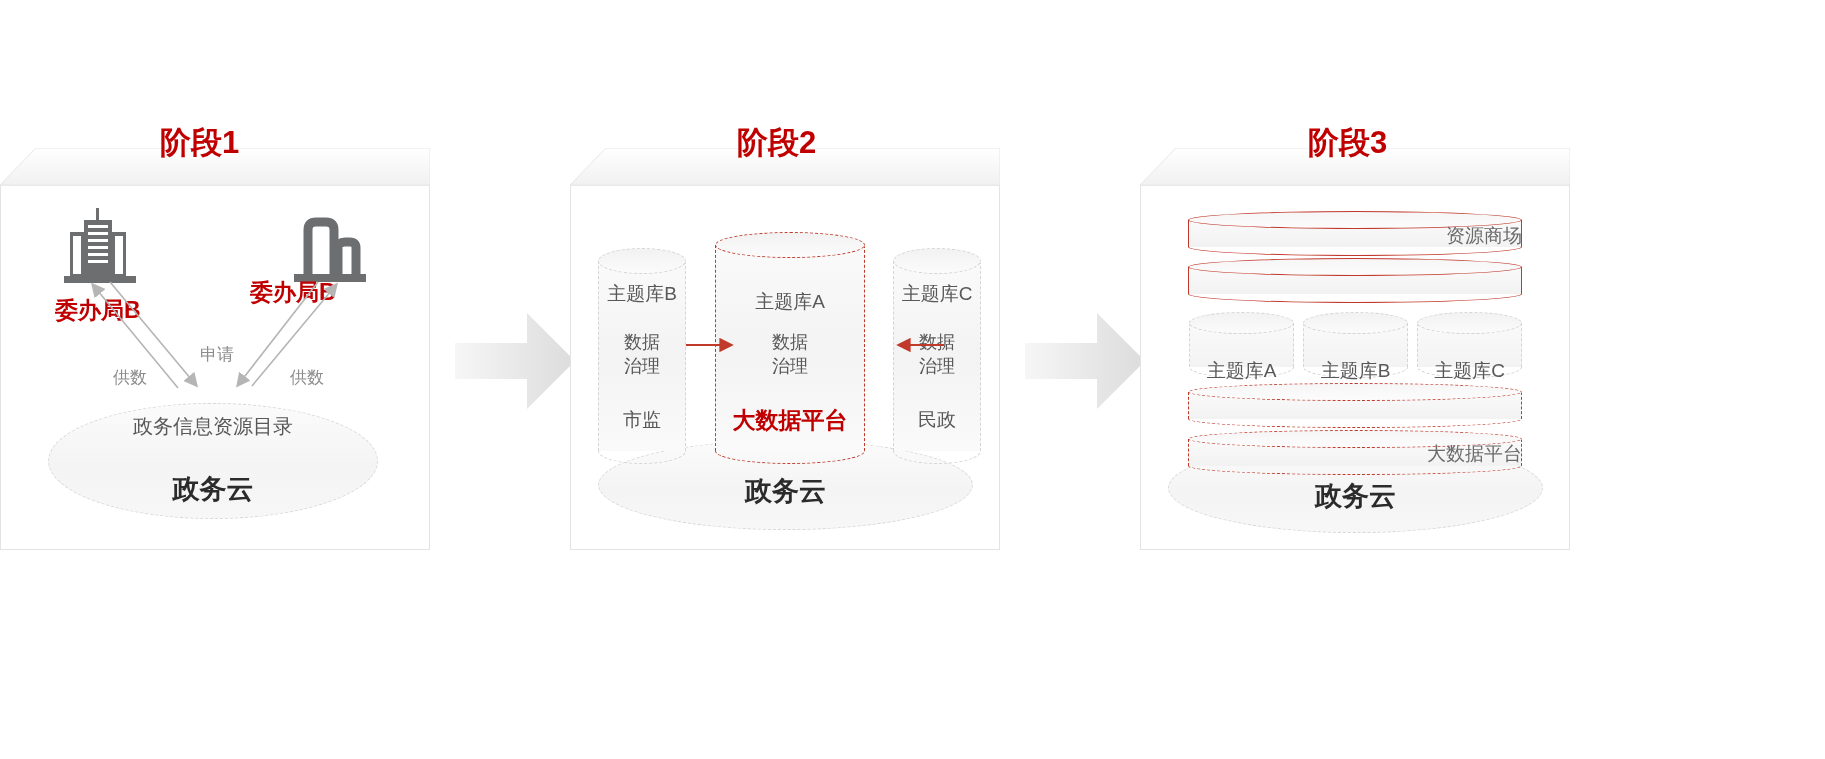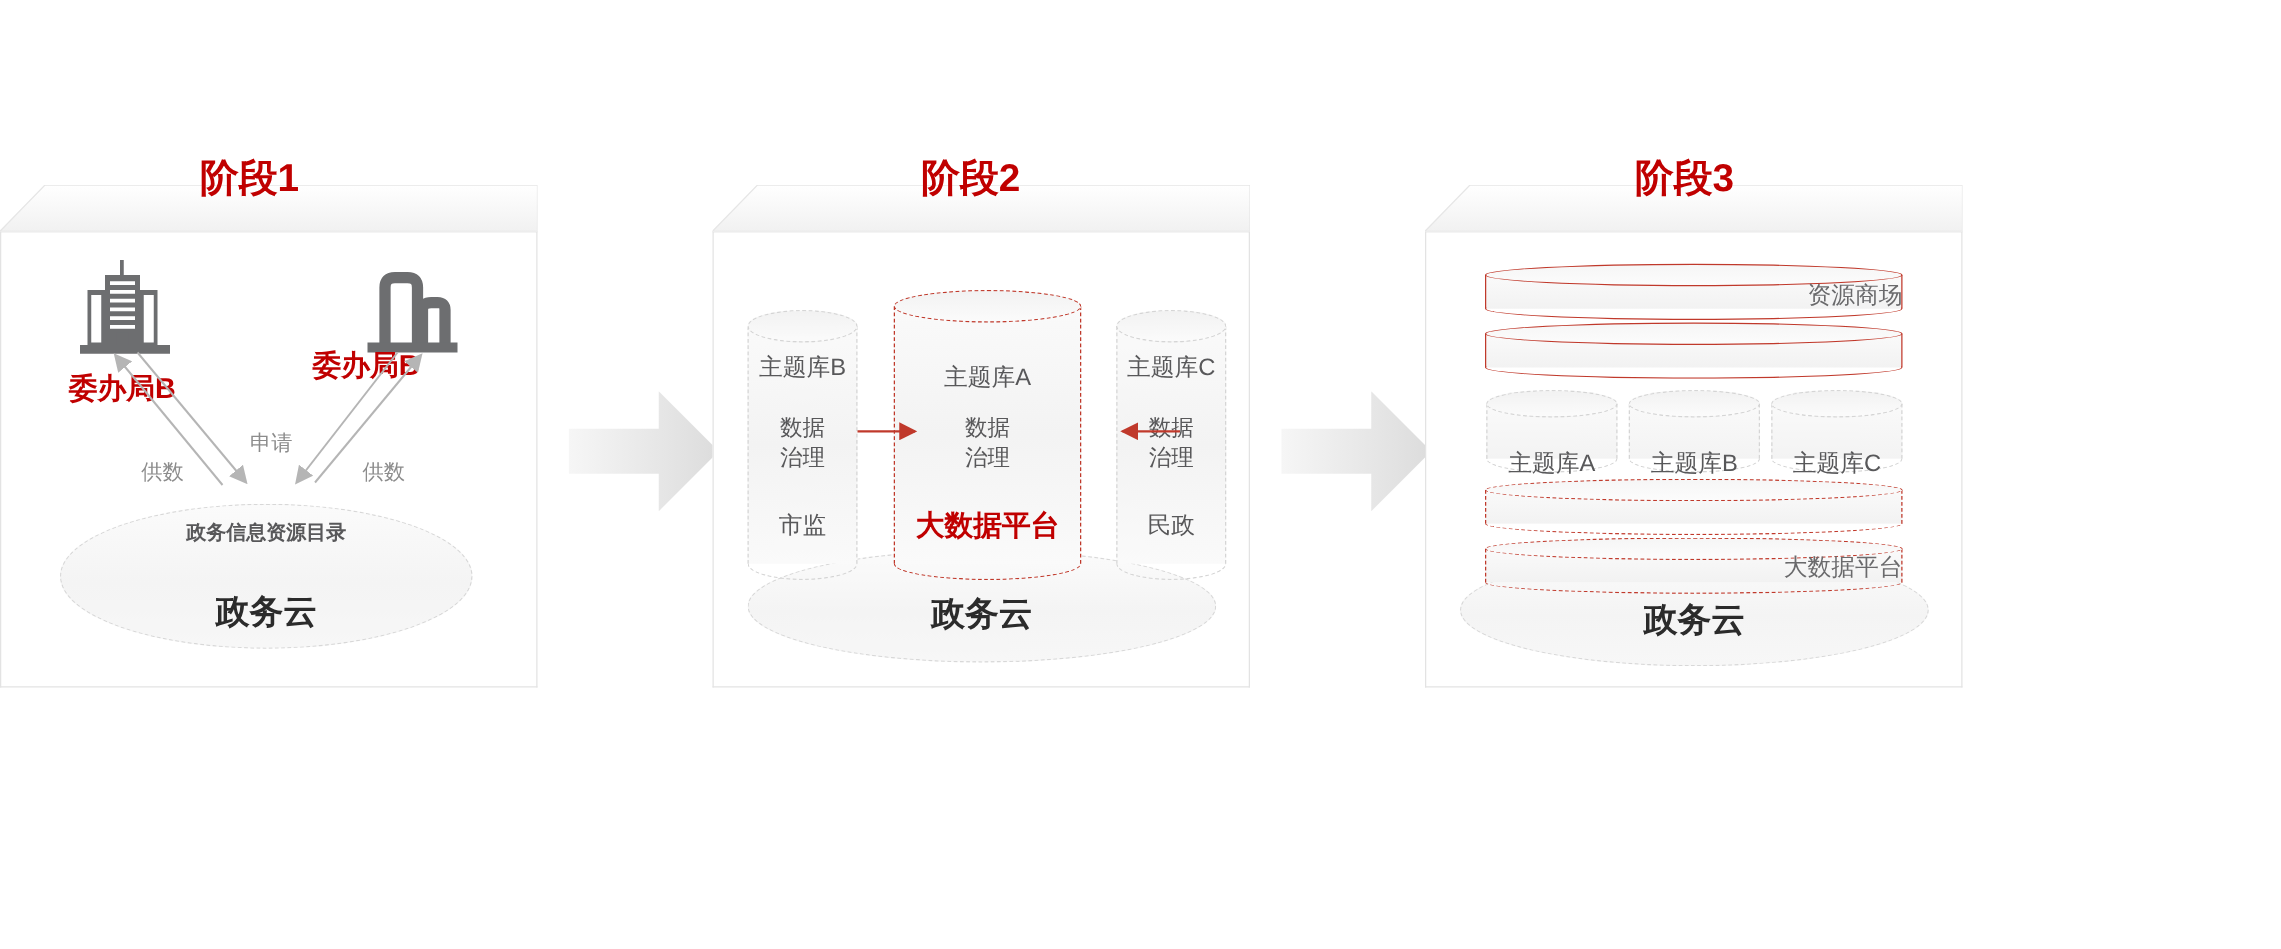--- a/index.html
+++ b/index.html
@@ -48,21 +48,21 @@
     border:1px dashed #d8d8d8;
     box-sizing:border-box;
   }
   .cloud-text{
     position:absolute;
     width:100%;
     text-align:center;
     color:#58585a;
     white-space:nowrap;
   }
-  .cloud-line{font-size:16px;line-height:27px;font-weight:bold;}
+  .cloud-line{font-size:20px;line-height:27px;}
   .cloud-name{font-size:27px;font-weight:bold;color:#2b2b2b;}
 
   
   .icon-wrap{position:absolute;}
 
   
   .org-label{
     position:absolute;
     color:#C00000;
     font-size:23px;

